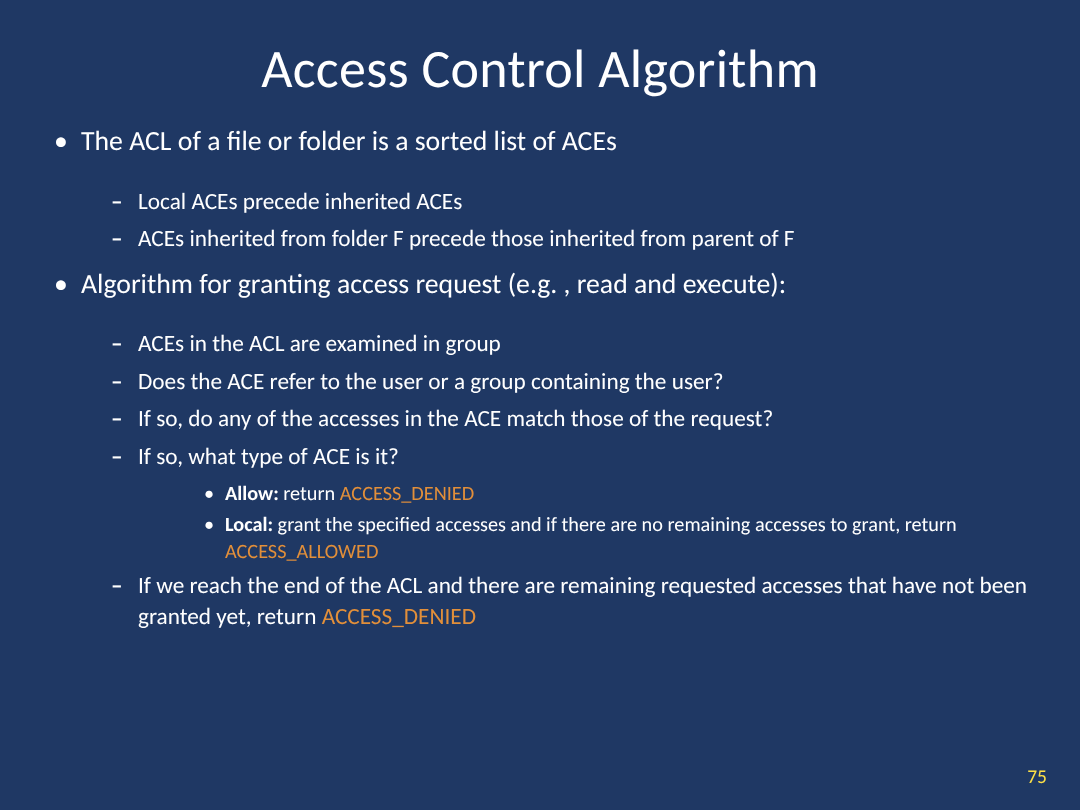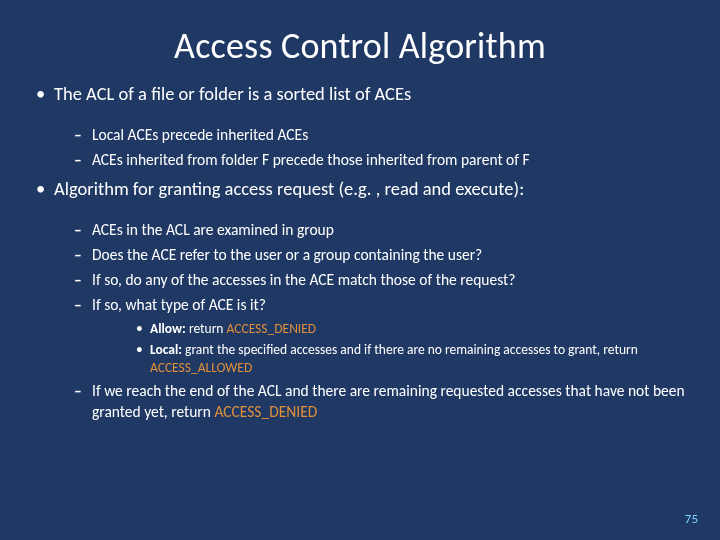--- a/index.html
+++ b/index.html
@@ -72,21 +72,21 @@
     position: absolute;
     left: 44px;
     top: 0;
   }
   .kw { color: #e28f3a; text-align: right; }
   .pagenum {
     position: absolute;
     right: 22px;
     bottom: 14px;
     font-size: 13px;
-    color: #7dd3fc;
+    color: #fde047;
   }
   .bold { font-weight: 700; }
 </style>
 </head>
 <body>
 
 <div class="slide">
   <div class="title">Access Control Algorithm</div>
 
   <ul class="lvl1">

